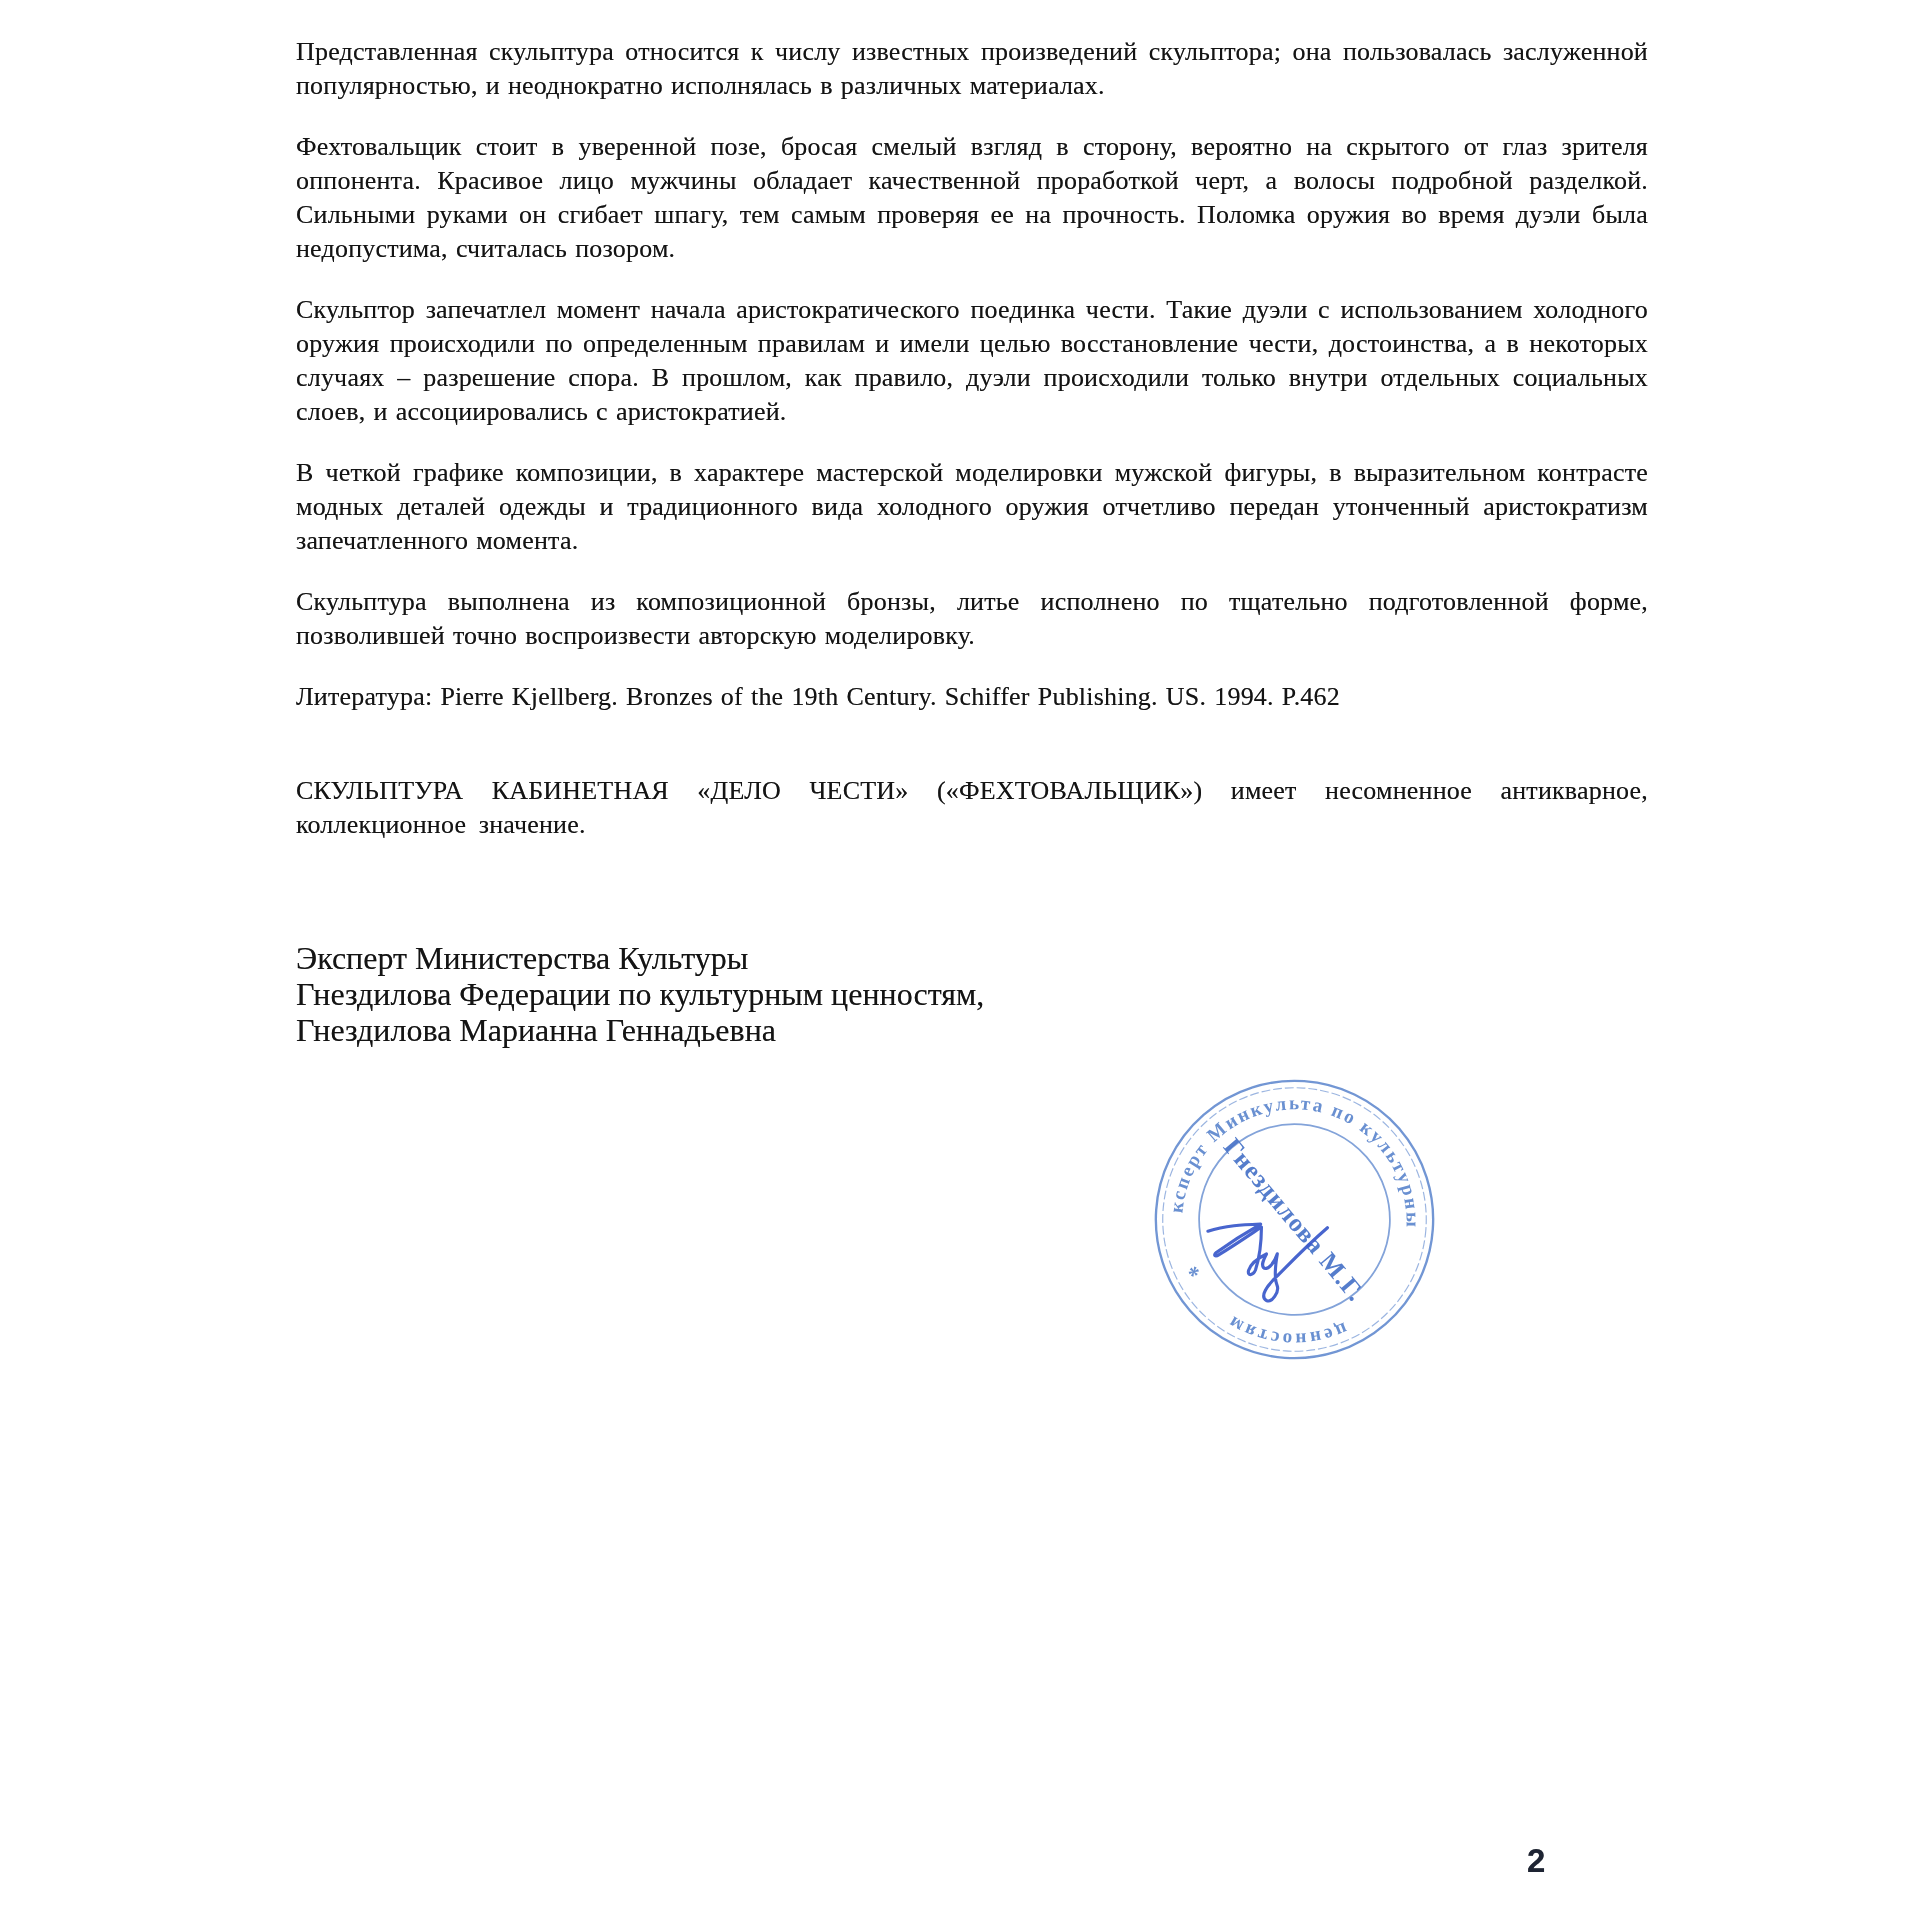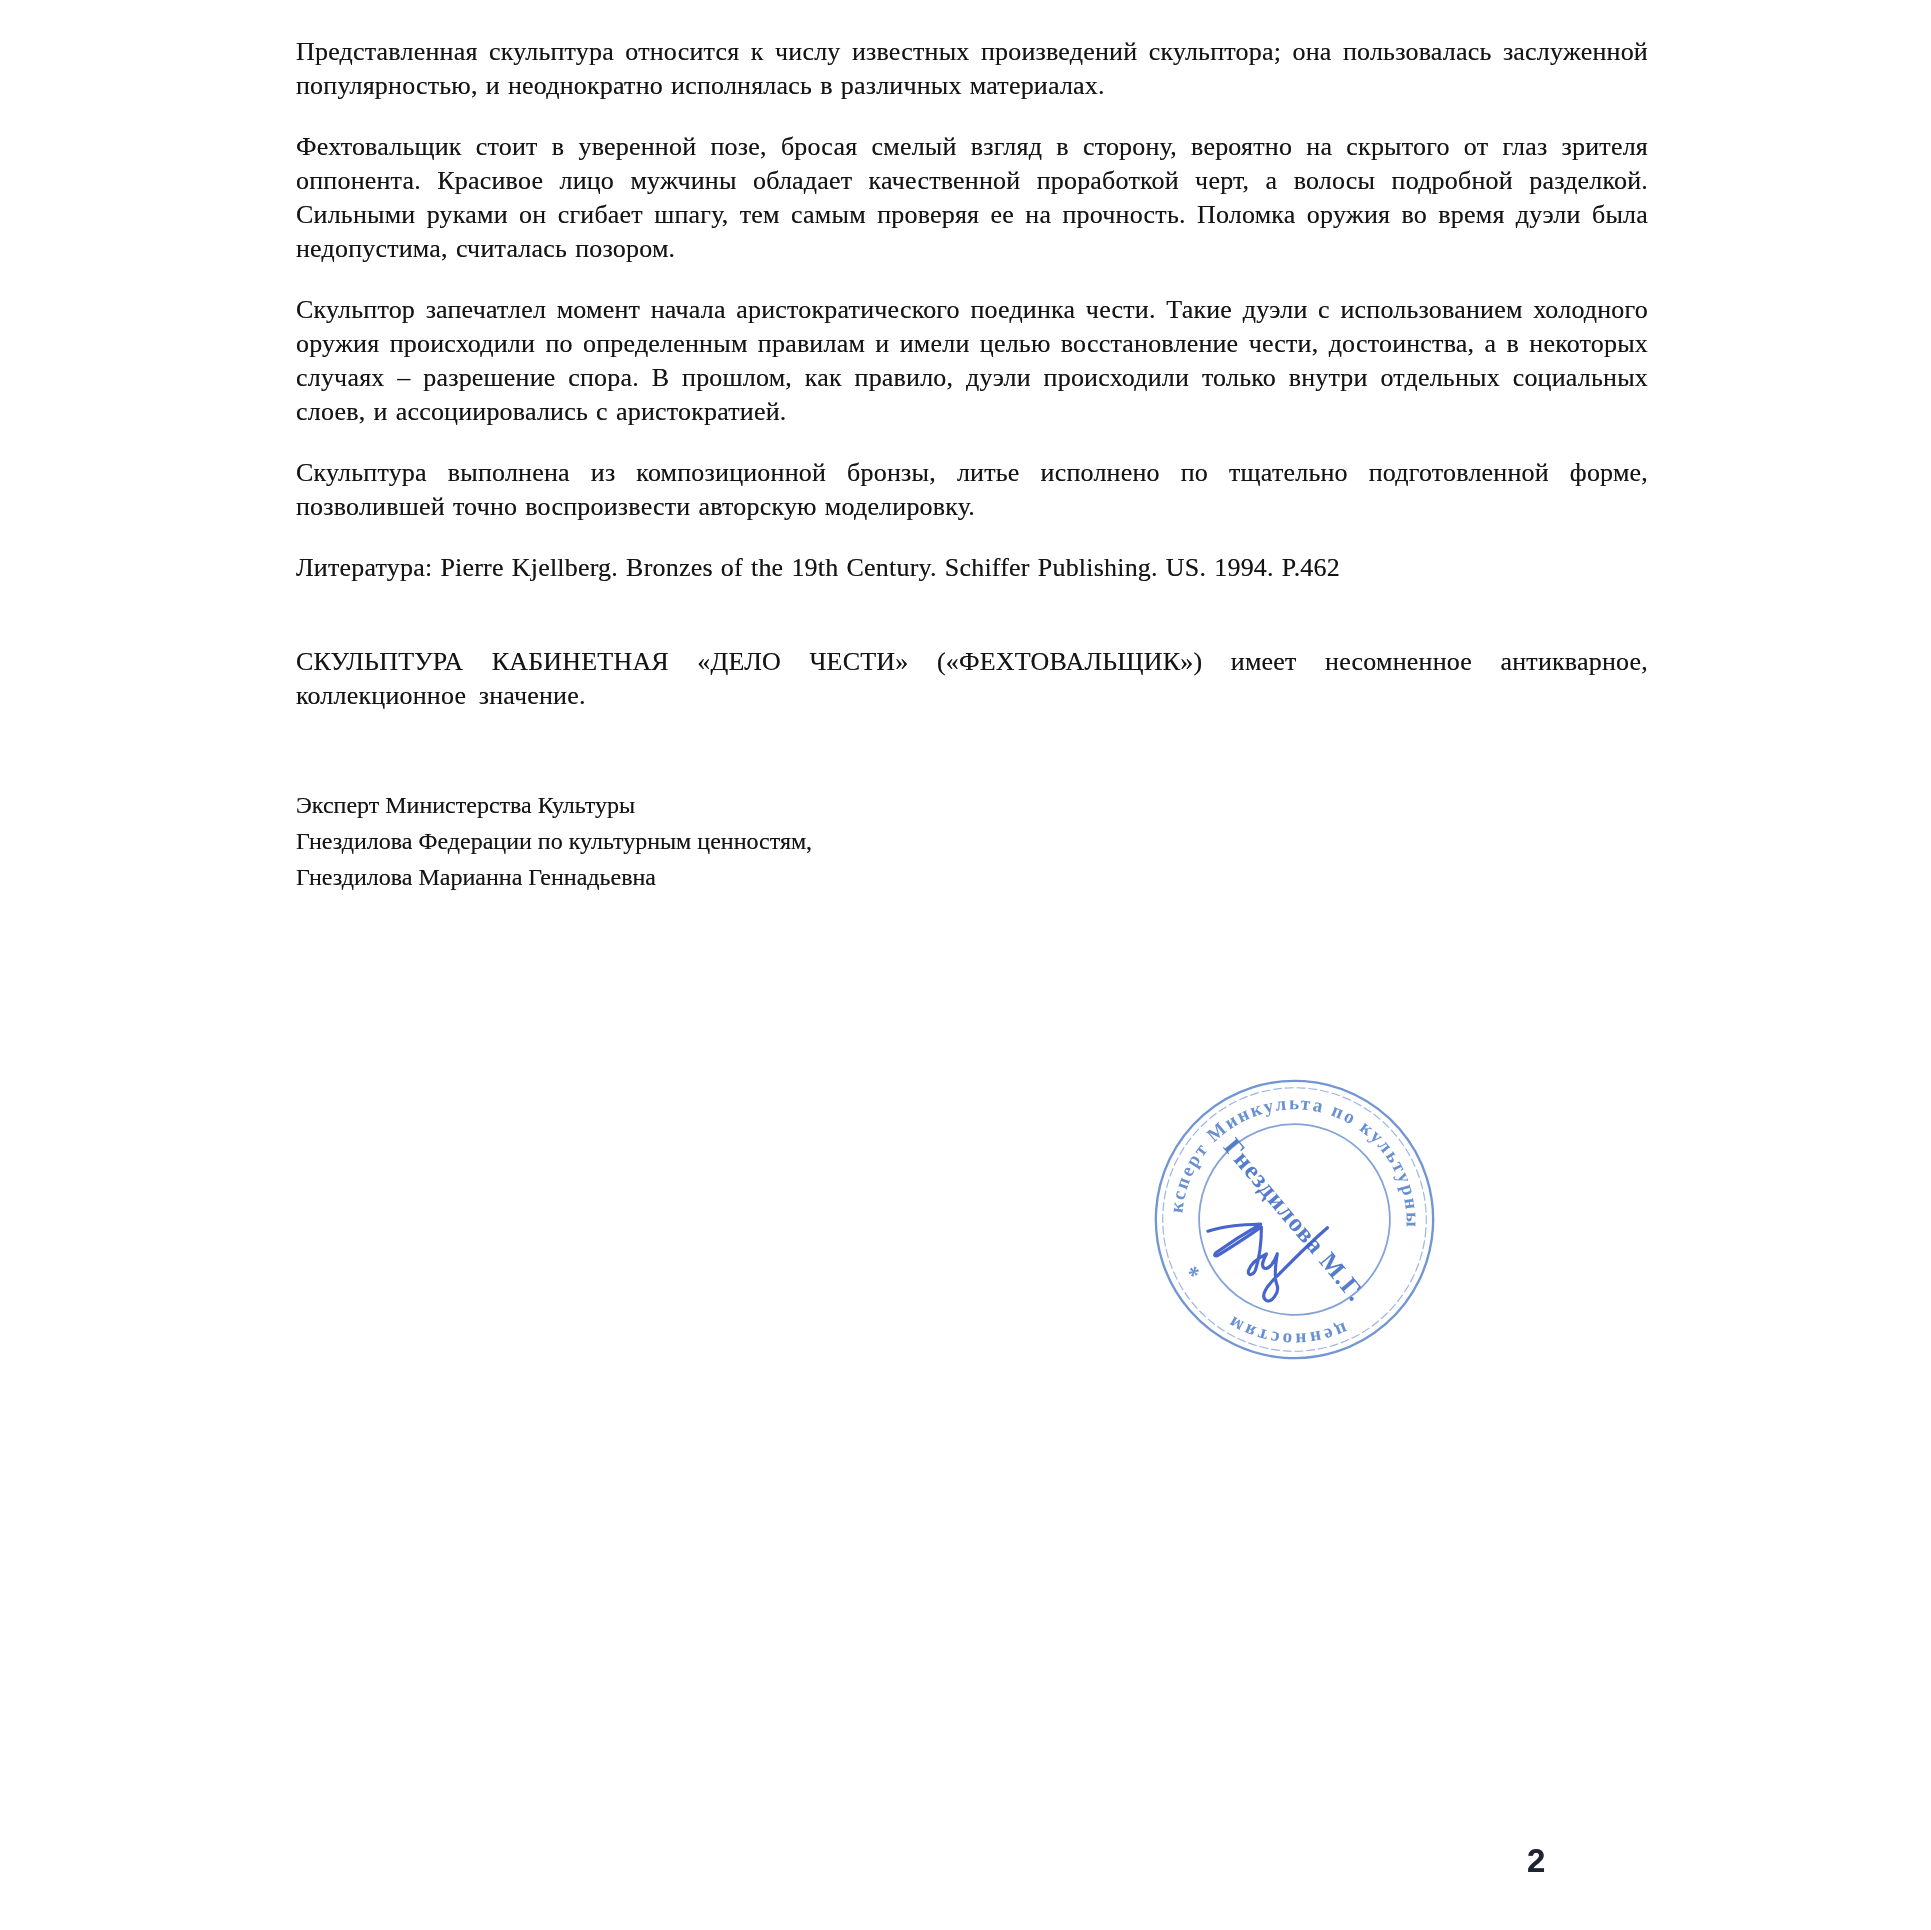--- a/index.html
+++ b/index.html
@@ -30,22 +30,22 @@
     text-justify: inter-word;
     margin: 0 0 27px 0;
     letter-spacing: 0.2px;
     word-spacing: 1.4px;
   }
   .para.conclusion {
     margin-top: 60px;
     word-spacing: 5.8px;
   }
   .signature-block {
-    margin-top: 74px;
-    font-size: 24px;
+    margin-top: 98px;
+    font-size: 32px;
     line-height: 36px;
   }
   .signature-block .sig-line { white-space: nowrap; }
   .stamp-wrap {
     position: absolute;
     left: 1147px;
     top: 1072px;
     width: 295px;
     height: 295px;
     transform: rotate(4deg);
@@ -67,20 +67,21 @@
 </style>
 </head>
 <body>
 
 <div class="sheet">
 
   <div class="content">
     <p class="para">Представленная скульптура относится к числу известных произведений скульптора; она пользовалась заслуженной популярностью, и неоднократно исполнялась в различных материалах.</p>
     <p class="para">Фехтовальщик стоит в уверенной позе, бросая смелый взгляд в сторону, вероятно на скрытого от глаз зрителя оппонента. Красивое лицо мужчины обладает качественной проработкой черт, а волосы подробной разделкой. Сильными руками он сгибает шпагу, тем самым проверяя ее на прочность. Поломка оружия во время дуэли была недопустима, считалась позором.</p>
     <p class="para">Скульптор запечатлел момент начала аристократического поединка чести. Такие дуэли с использованием холодного оружия происходили по определенным правилам и имели целью восстановление чести, достоинства, а в некоторых случаях – разрешение спора. В прошлом, как правило, дуэли происходили только внутри отдельных социальных слоев, и ассоциировались с аристократией.</p>
+    <p class="para">В четкой графике композиции, в характере мастерской моделировки мужской фигуры, в выразительном контрасте модных деталей одежды и традиционного вида холодного оружия отчетливо передан утонченный аристократизм запечатленного момента.</p>
     <p class="para">Скульптура выполнена из композиционной бронзы, литье исполнено по тщательно подготовленной форме, позволившей точно воспроизвести авторскую моделировку.</p>
     <p class="para">Литература: Pierre Kjellberg. Bronzes of the 19th Century. Schiffer Publishing. US. 1994. P.462</p>
     <p class="para conclusion">СКУЛЬПТУРА КАБИНЕТНАЯ «ДЕЛО ЧЕСТИ» («ФЕХТОВАЛЬЩИК») имеет несомненное антикварное, коллекционное значение.</p>
 
     <div class="signature-block">
       <div class="sig-line">Эксперт Министерства Культуры</div>
       <div class="sig-line">Гнездилова Федерации по культурным ценностям,</div>
       <div class="sig-line">Гнездилова Марианна Геннадьевна</div>
     </div>
   </div>

